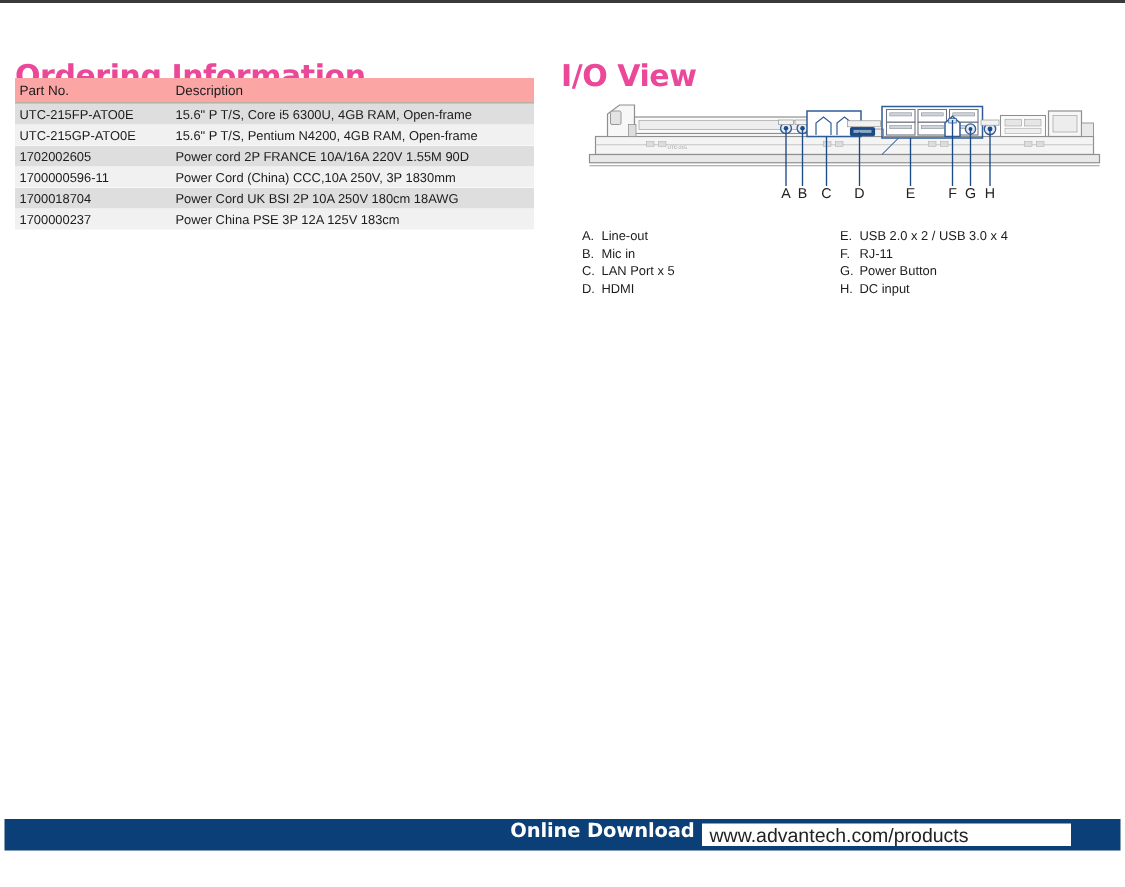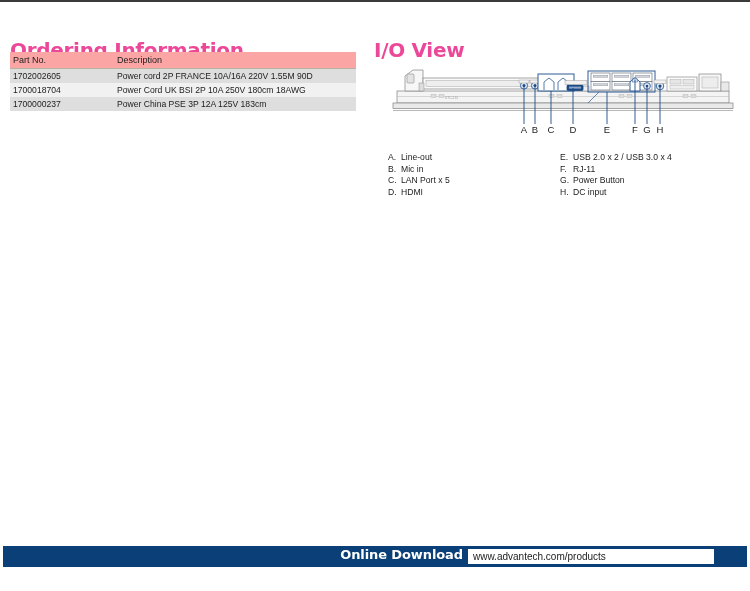--- a/index.html
+++ b/index.html
@@ -139,21 +139,21 @@
     right: 36px;
     bottom: 27px;
     width: 246px;
     height: 15px;
     background: #ffffff;
   }
   .footer-url {
     position: absolute;
     left: 5px;
     top: 1px;
-    font-size: 10px;
+    font-size: 13px;
     color: #222222;
     line-height: 14px;
     white-space: nowrap;
   }
 </style>
 </head>
 <body>
 
 <div class="top-rule"></div>
 
@@ -165,22 +165,34 @@
       <col class="c-desc">
     </colgroup>
   <thead>
     <tr>
       <th>Part No.</th>
       <th>Description</th>
     </tr>
   </thead>
   <tbody id="order-body">
       <tr>
+        <td>UTC-215FP-ATO0E</td>
+        <td>15.6" P T/S, Core i5 6300U, 4GB RAM, Open-frame</td>
+      </tr>
+      <tr>
+        <td>UTC-215GP-ATO0E</td>
+        <td>15.6" P T/S, Pentium N4200, 4GB RAM, Open-frame</td>
+      </tr>
+      <tr>
         <td>1702002605</td>
         <td>Power cord 2P FRANCE 10A/16A 220V 1.55M 90D</td>
+      </tr>
+      <tr>
+        <td>1700000596-11</td>
+        <td>Power Cord (China) CCC,10A 250V, 3P 1830mm</td>
       </tr>
       <tr>
         <td>1700018704</td>
         <td>Power Cord UK BSI 2P 10A 250V 180cm 18AWG</td>
       </tr>
       <tr>
         <td>1700000237</td>
         <td>Power China PSE 3P 12A 125V 183cm</td>
       </tr>
     </tbody>

